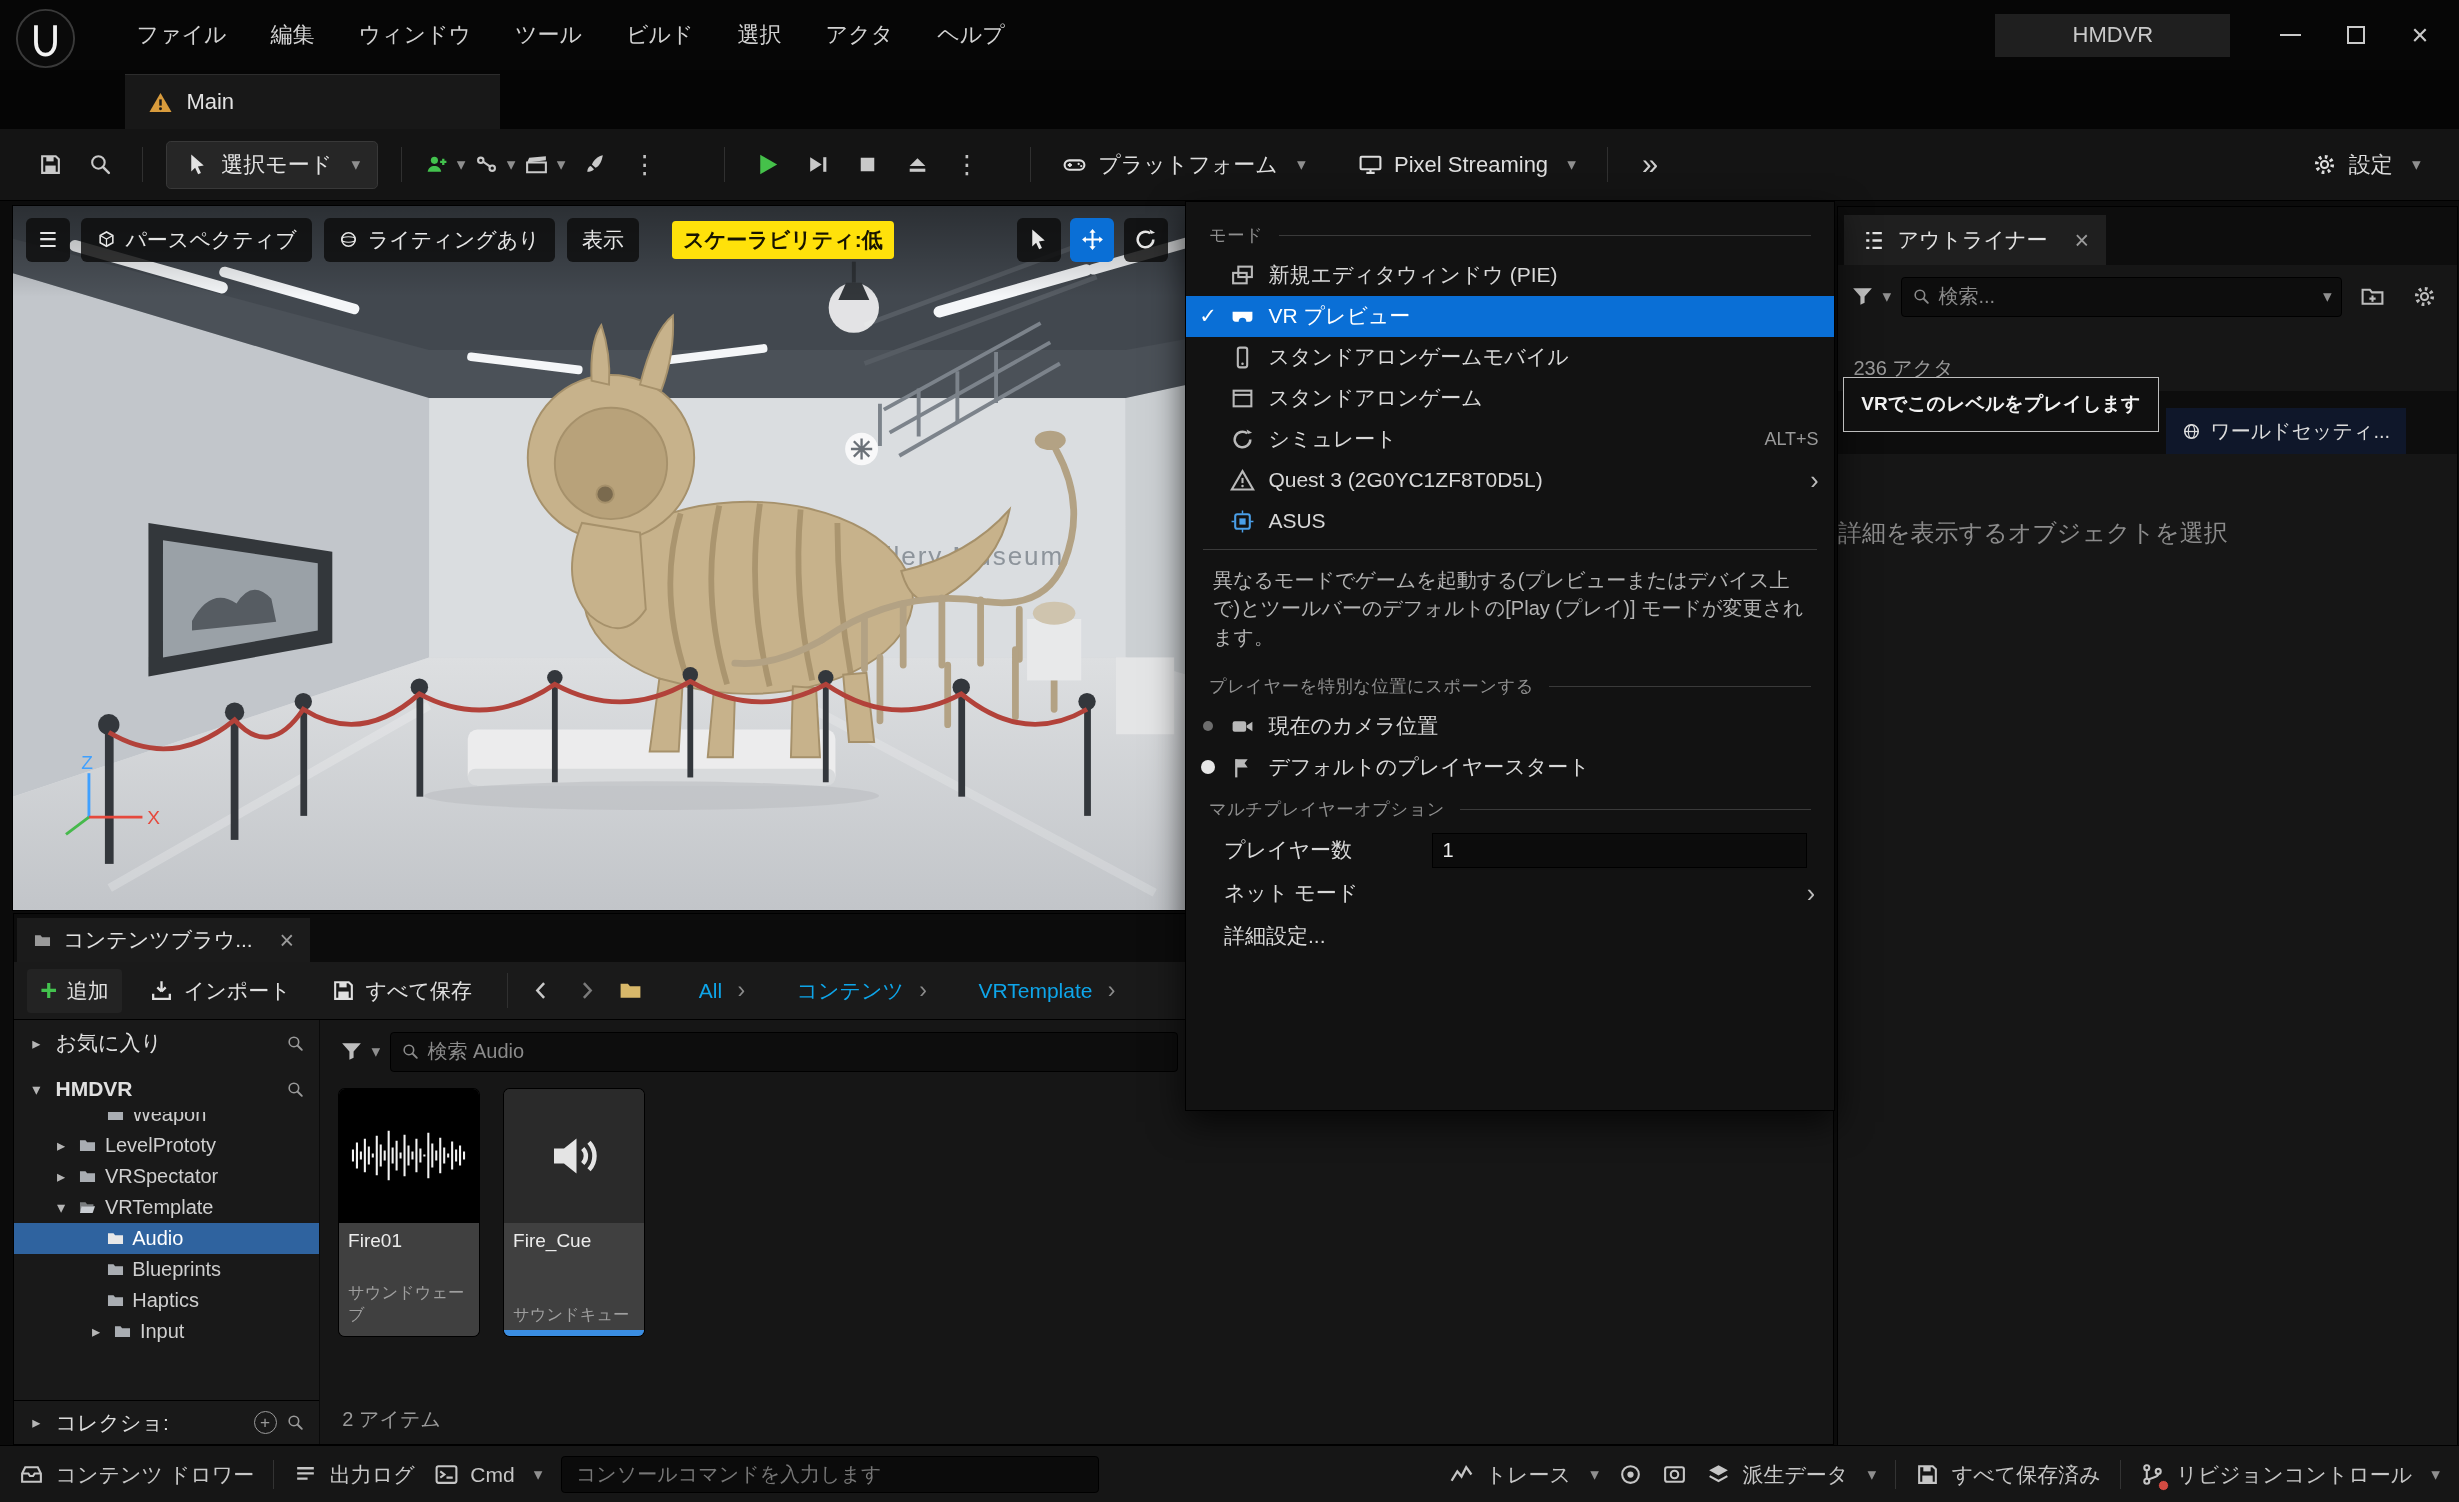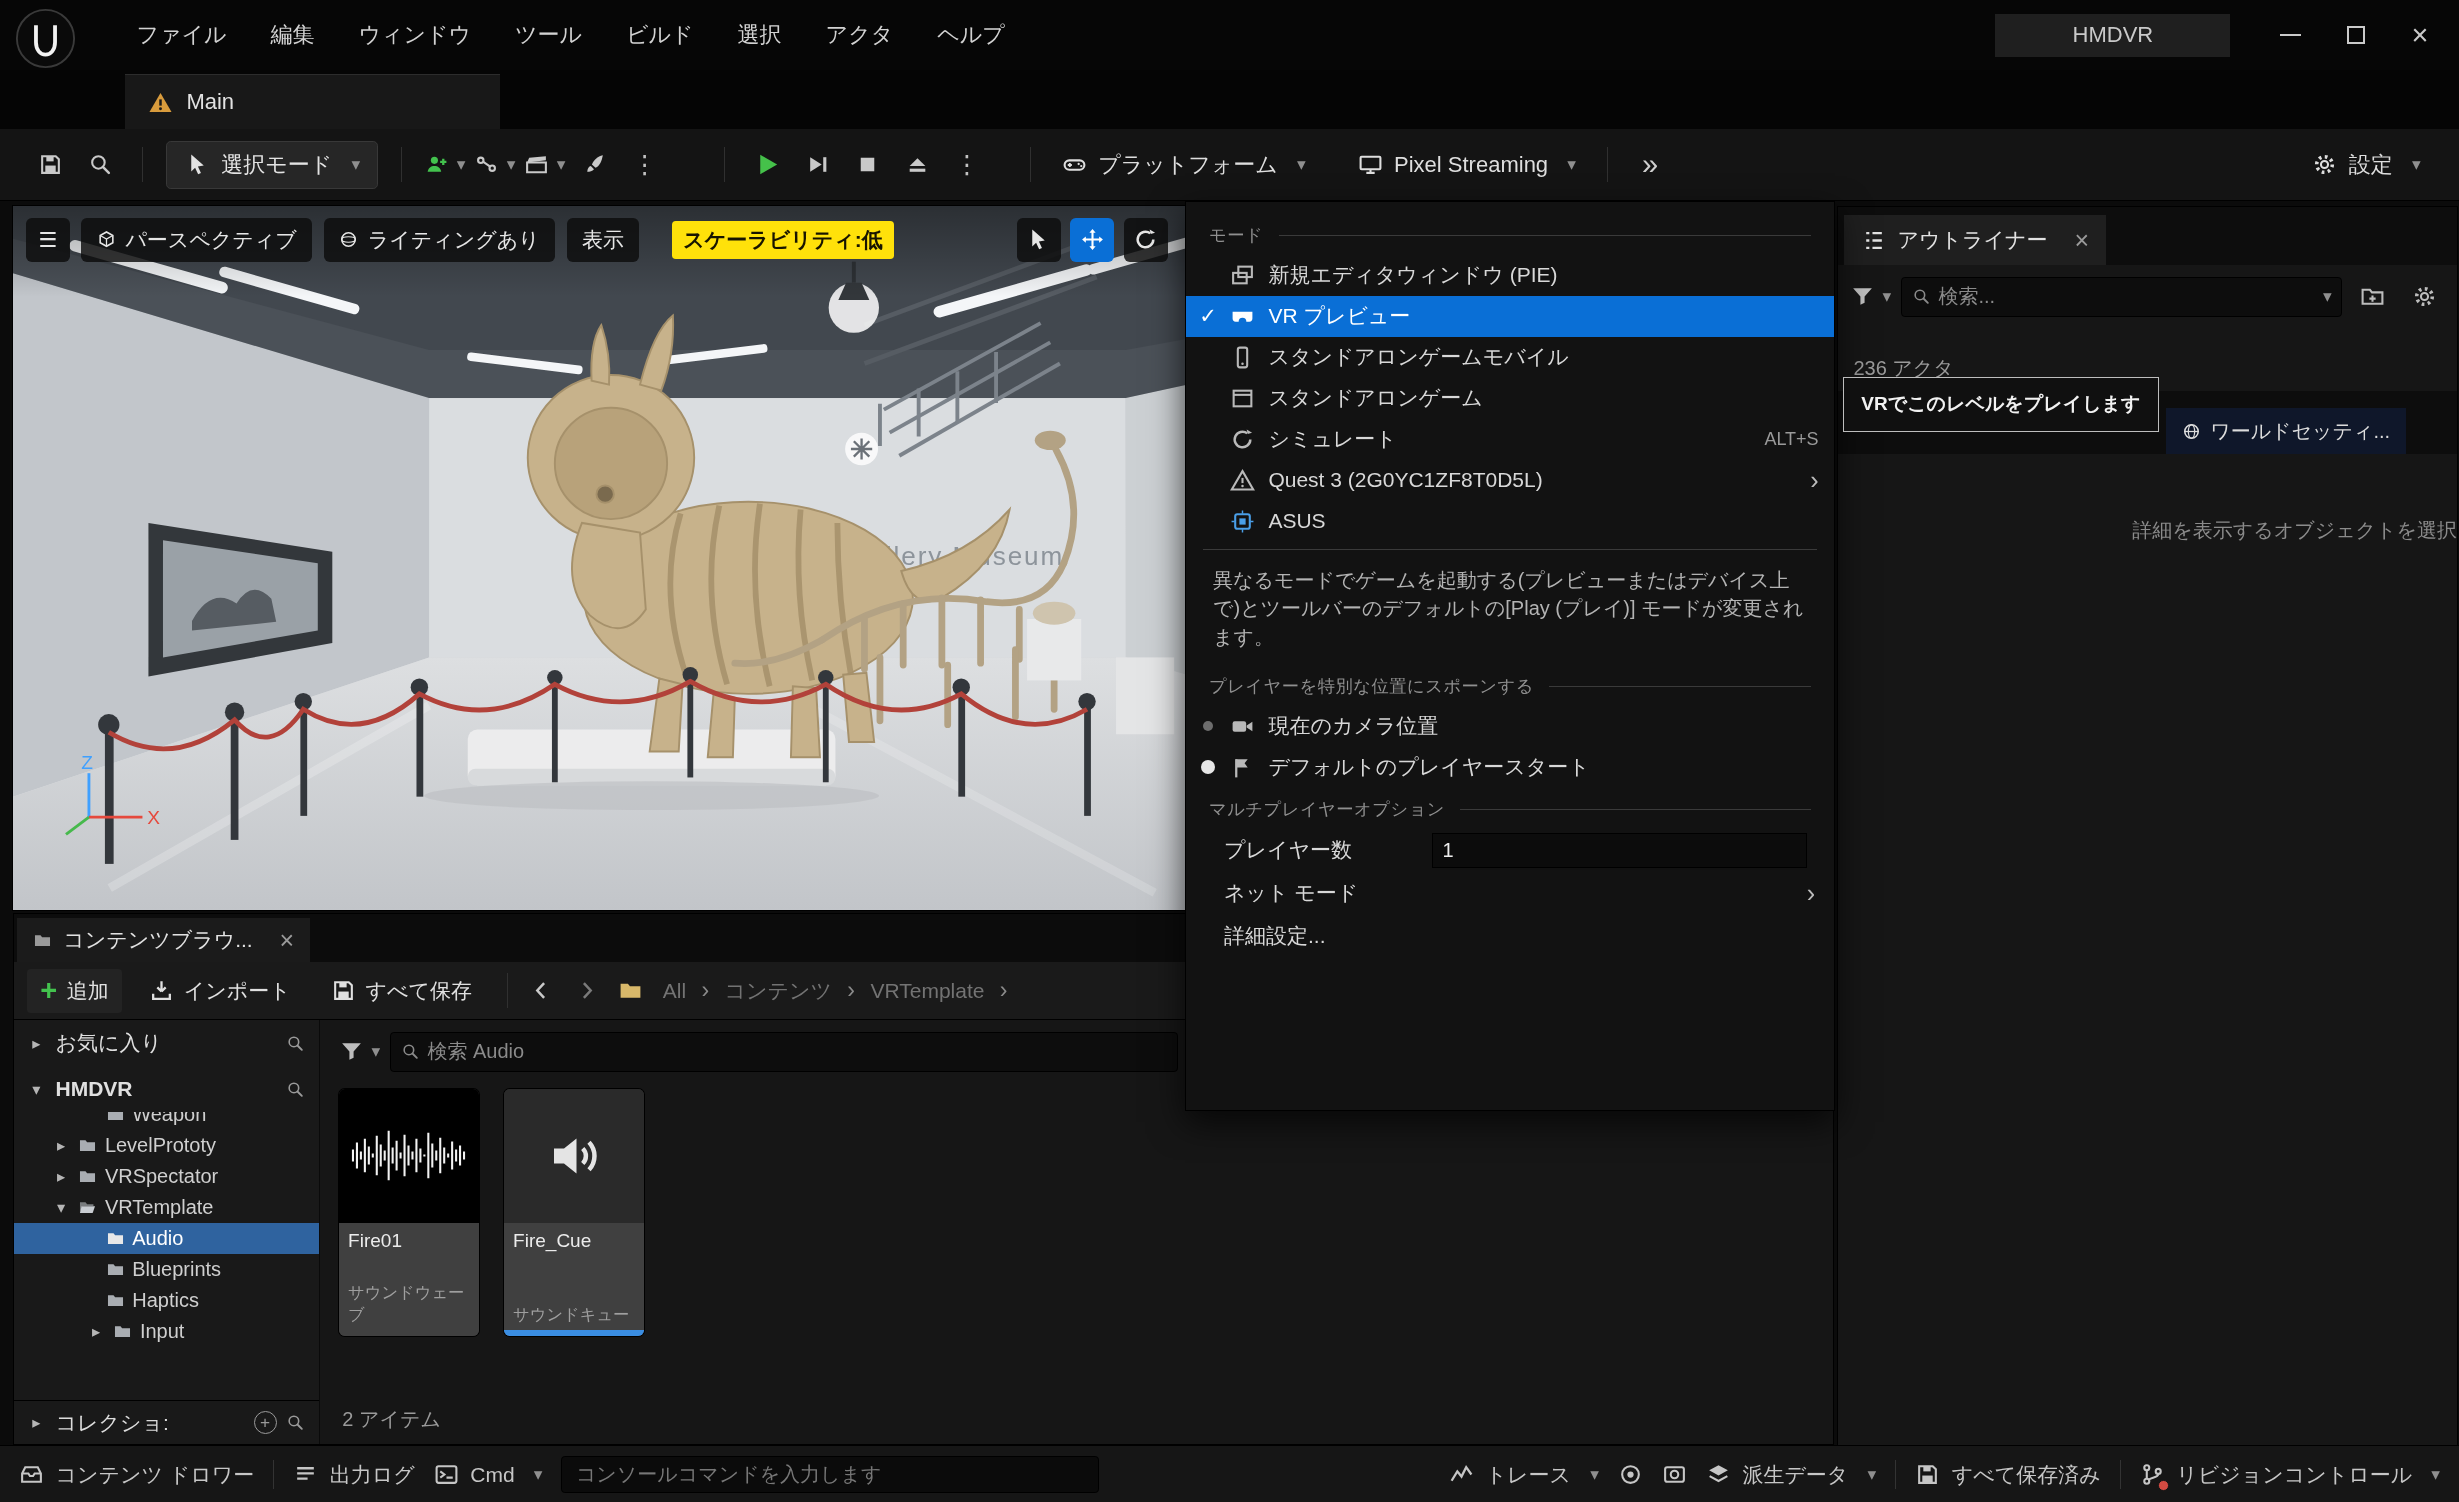--- a/index.html
+++ b/index.html
@@ -75,32 +75,32 @@
   .rp-search{display:flex;align-items:center;gap:9.6px;padding:11.5px 11.5px;}
   .iconbtn{display:flex;align-items:center;justify-content:center;width:42px;height:40px;color:#bdbdbd;}
   .searchbox{flex:1;display:flex;align-items:center;gap:7.7px;background:#0d0d0d;border:1px solid #000;border-radius:3.8px;height:40px;padding:0 9.6px;color:#8a8a8a;}
   .searchbox input{flex:1;background:transparent;border:none;color:#ddd;font-size:20px;min-width:0;}
   .searchbox input::placeholder{color:#8a8a8a;}
   .rp-list{height:25px;}
   .rp-count{color:#9a9a9a;font-size:20px;padding:1.9px 15.4px 9.6px;}
   .dp-tabrow{height:63px;background:#0d0d0d;display:flex;align-items:flex-end;padding:0 11.5px;justify-content:flex-end;}
   .dp-tab{height:46px;background:#0f172a;display:flex;align-items:center;gap:9.6px;padding:0 15.4px;font-size:20px;color:#dcdcdc;margin-right:40px;}
   .dp-body{height:1057px;background:#161616;}
-  .dp-hint{padding-top:63px;text-align:right;color:#8b8b8b;font-size:20px;}
+  .dp-hint{padding-top:63px;text-align:left;color:#8b8b8b;font-size:24px;}
   .tooltip{position:absolute;left:1843px;top:377px;z-index:60;background:#101010;border:1px solid #bdbdbd;color:#f2f2f2;font-size:19px;font-weight:bold;padding:13.4px 17.3px;}
   
   .cb{position:absolute;left:12.5px;top:913px;width:1821px;height:532px;background:#161616;border:1px solid #000;display:flex;flex-direction:column;}
   .cb-tabrow{height:48px;background:#0c0c0c;display:flex;align-items:flex-end;padding-left:3.8px;}
   .cb-tab{height:44px;background:#1b1b1b;display:flex;align-items:center;gap:11.5px;padding:0 15.4px;font-size:21px;color:#e2e2e2;}
   .cb-toolbar{height:58px;background:#1a1a1a;border-bottom:1px solid #000;display:flex;align-items:center;padding:0 13.4px;gap:5.8px;}
   .cbtn{display:flex;align-items:center;gap:9.6px;height:44px;padding:0 13.4px;color:#e0e0e0;font-size:21px;background:#232323;border-radius:3.8px;margin-right:7.7px;}
   .plus-glyph{color:var(--add-green,#43c24e);font-size:29px;font-weight:bold;line-height:1;}
   .navbtn{display:flex;align-items:center;justify-content:center;width:40px;height:40px;color:#c9c9c9;}
   .crumb-folder{color:#d8b86a;margin:0 7.7px 0 5.8px;}
-  .crumb{color:#737373;font-size:21px;padding:0 5.8px;cursor:pointer;}
+  .crumb{color:#0ea5e9;font-size:21px;padding:0 5.8px;cursor:pointer;margin-left:36px;}
   .csep{color:#8a8a8a;font-size:23px;padding:0 3.8px;}
   .cb-body{flex:1;display:flex;min-height:0;}
   .cb-left{width:306px;background:#191919;border-right:1.9px solid #0a0a0a;display:flex;flex-direction:column;}
   .fav-row,.proj-row{height:46px;display:flex;align-items:center;gap:9.6px;padding:0 13.4px;font-size:21px;color:#e0e0e0;}
   .proj-row{font-weight:bold;}
   .exp{width:19px;text-align:center;color:#b5b5b5;font-size:16.3px;flex:none;}
   .mini{margin-left:auto;color:#9a9a9a;}
   .tree{flex:1;overflow:hidden;}
   .trow{height:31px;display:flex;align-items:center;gap:7.7px;padding-left:38px;color:#cfcfcf;font-size:20px;}
   .trow .fold{color:#a9adb2;}

